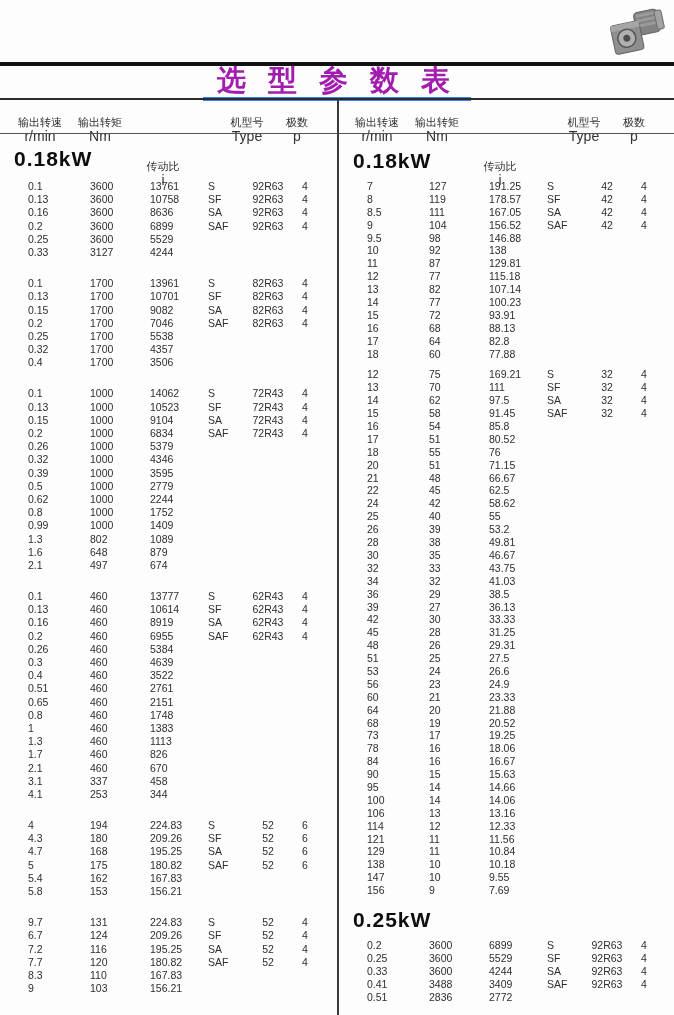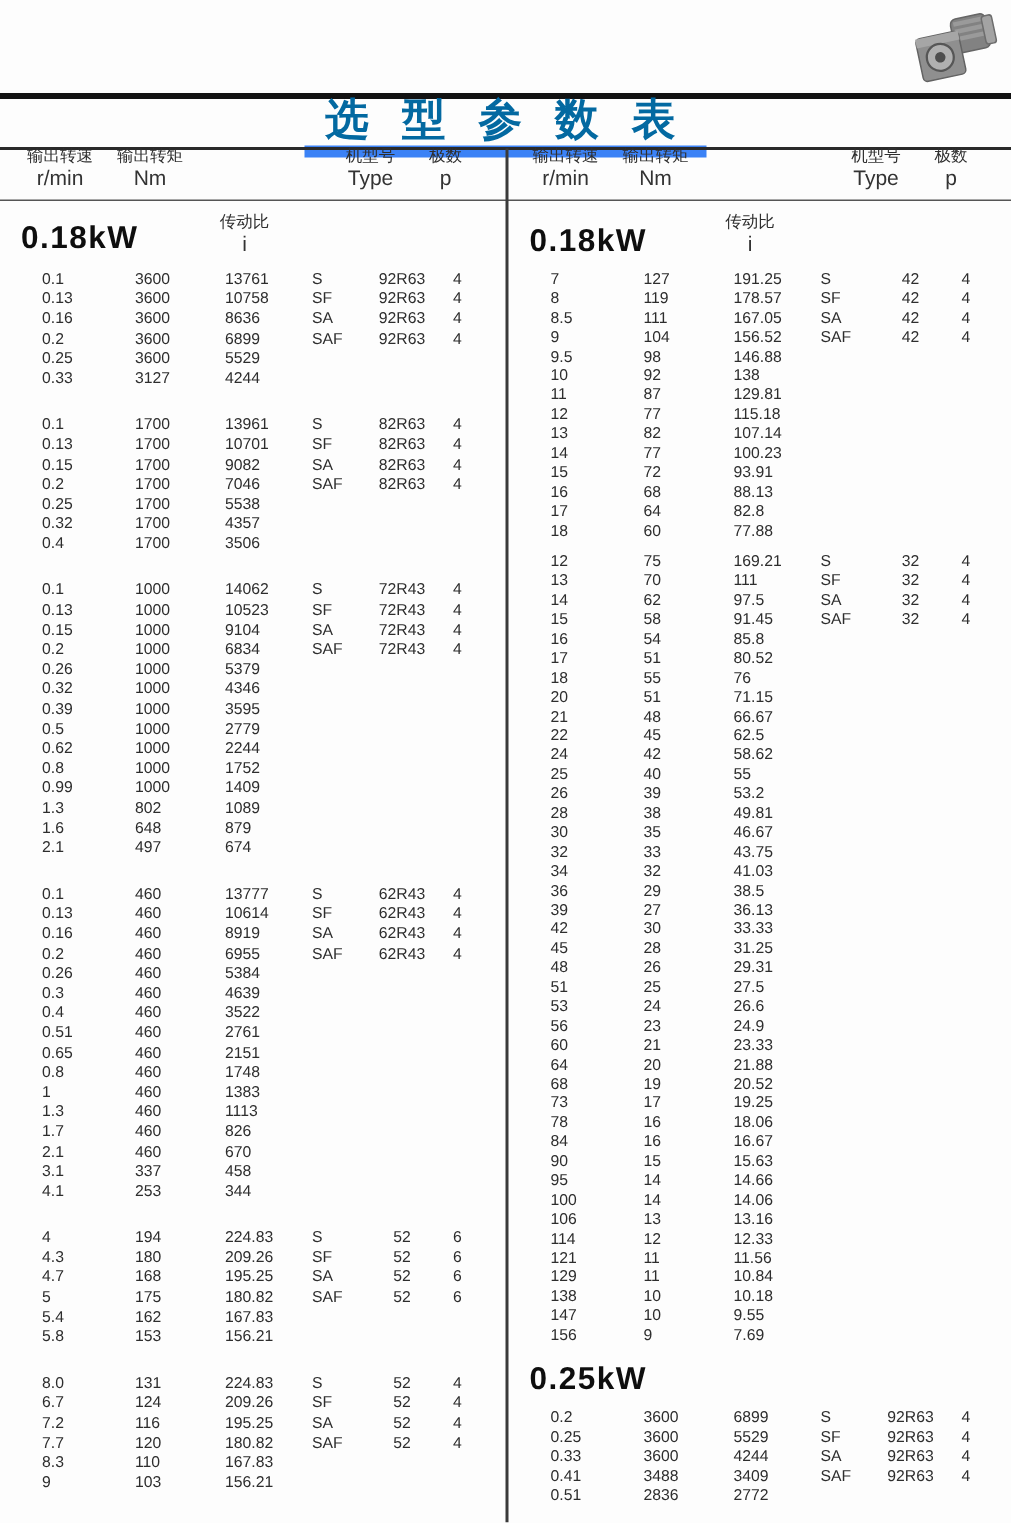--- a/index.html
+++ b/index.html
@@ -11,31 +11,31 @@
     position:relative;
     overflow:hidden;
   }
   .page{position:absolute;inset:0;}
 
   
   .rule-top{position:absolute;top:62px;left:0;width:674px;height:4px;background:#121212;}
   .title-wrap{position:absolute;top:64px;left:0;width:674px;text-align:center;}
   .title{
     display:inline-block;margin:0;
-    font-size:29px;font-weight:bold;color:#0369a1;
+    font-size:29px;font-weight:bold;color:#a21caf;
     letter-spacing:7px;line-height:32px;
     padding:0 14px 1px 14px;
-    border-bottom:8px solid #3b82f6;
+    border-bottom:4px solid #3b82f6;
   }
   .rule-title{position:absolute;top:98px;left:0;width:674px;height:2px;background:#2a2a2a;}
   .rule-header{position:absolute;top:133px;left:0;width:674px;height:1px;background:#555;}
   .divider-v{position:absolute;left:337px;top:99px;width:2px;height:916px;background:#3a3a3a;}
 
   
-  .header-half{position:absolute;top:97px;height:30px;width:337px;padding-left:38px;}
+  .header-half{position:absolute;top:115px;height:30px;width:337px;padding-left:38px;}
   .header-half.left{left:0;}
   .header-half.right{left:337px;}
   .hdr{
     position:absolute;top:0;transform:translateX(-50%);
     text-align:center;font-size:11px;line-height:14px;
     white-space:nowrap;color:#2f2f2f;
   }
   .hdr .unit{font-size:14px;color:#333;}
   .hdr.p1{left:40px;} .hdr.p2{left:100px;} .hdr.p3{left:163px;margin-top:44px;}
   .hdr.p4{left:247px;} .hdr.p5{left:297px;}
@@ -542,21 +542,21 @@
           <span class="cell c-speed">5.8</span>
           <span class="cell c-torque">153</span>
           <span class="cell c-ratio">156.21</span>
           <span class="cell c-prefix"></span>
           <span class="cell c-model"></span>
           <span class="cell c-poles"></span>
         </div>
       </div>
     <div class="block">
         <div class="row">
-          <span class="cell c-speed">8.0</span>
+          <span class="cell c-speed">9.7</span>
           <span class="cell c-torque">131</span>
           <span class="cell c-ratio">224.83</span>
           <span class="cell c-prefix">S</span>
           <span class="cell c-model">52</span>
           <span class="cell c-poles">4</span>
         </div>
         <div class="row">
           <span class="cell c-speed">6.7</span>
           <span class="cell c-torque">124</span>
           <span class="cell c-ratio">209.26</span>

